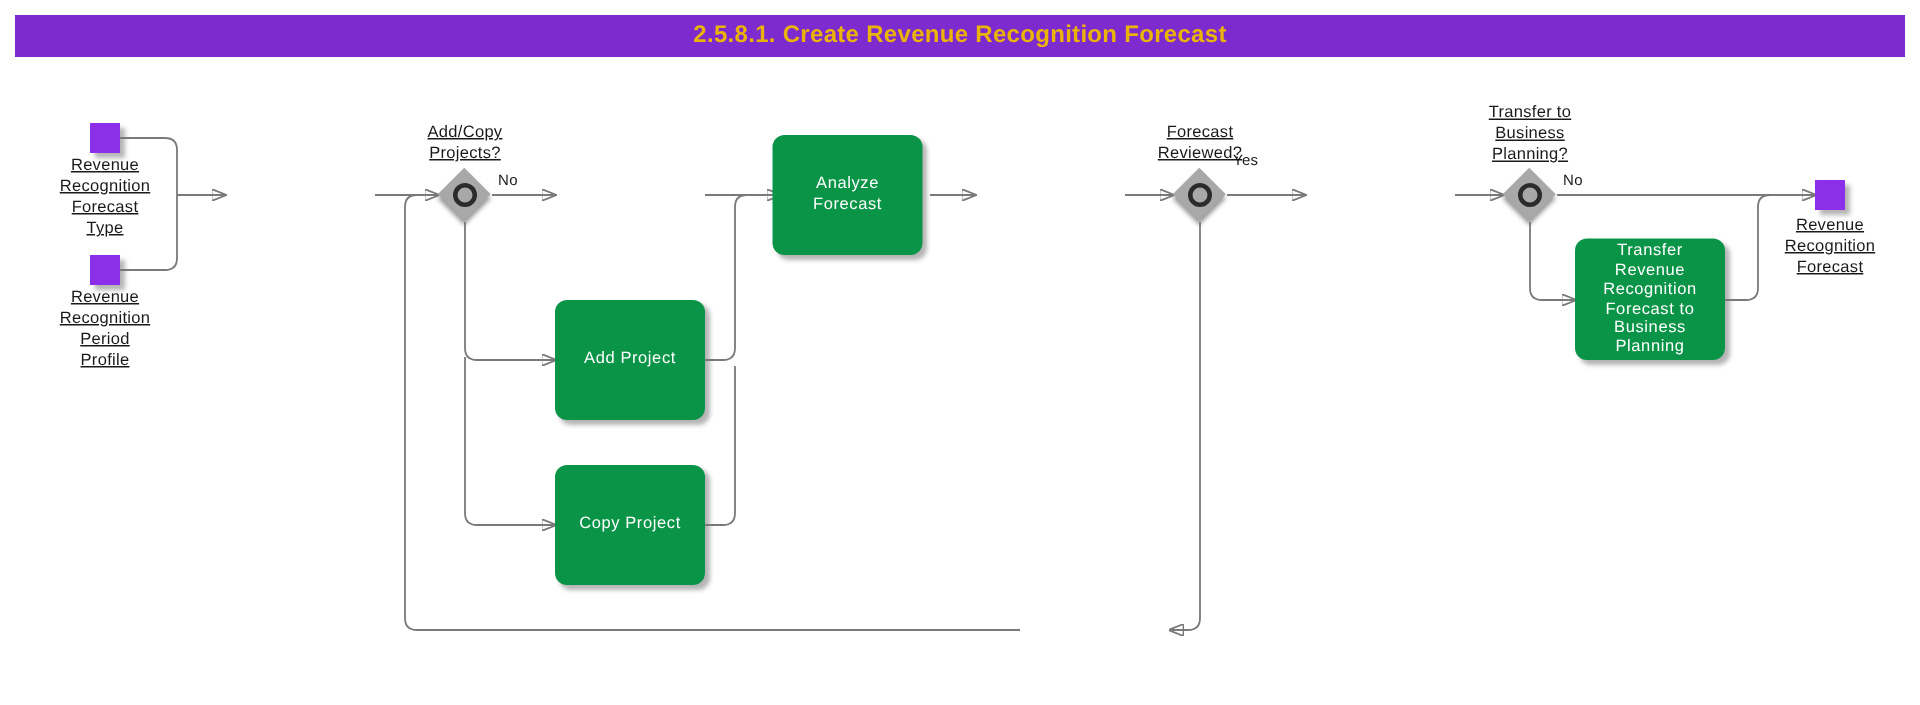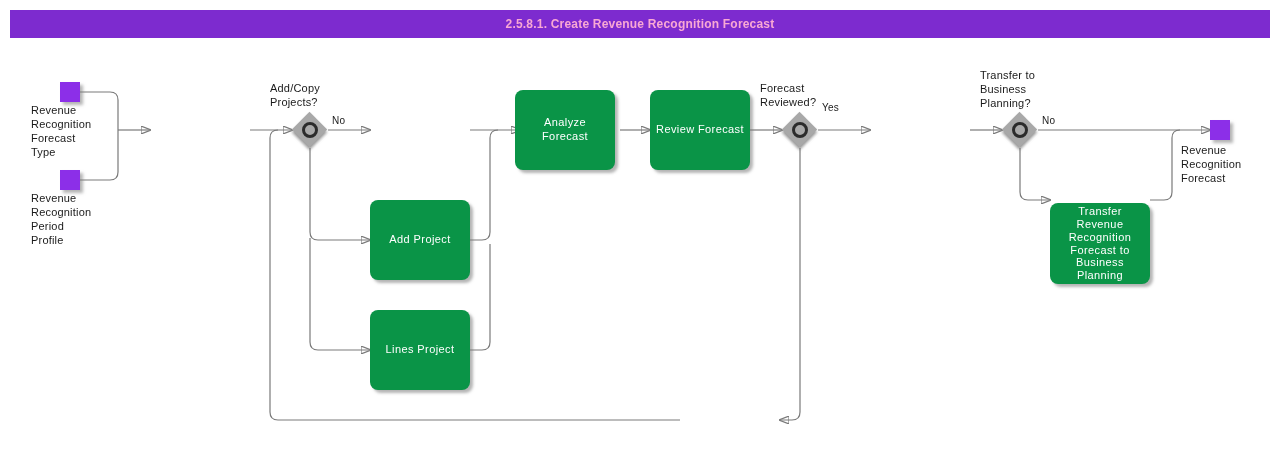--- a/index.html
+++ b/index.html
@@ -22,43 +22,44 @@
     overflow: hidden;
   }
   .wires { position: absolute; left: 0; top: 0; width: 1280px; height: 470px; }
   .wires path { fill: none; stroke: var(--line); stroke-width: 1.2; }
   .arrowhead { fill: var(--line); stroke: none; }
   .banner {
     position: absolute; left: 10px; top: 10px; width: 1260px; height: 28px;
     background: var(--banner);
     display: flex; align-items: center; justify-content: center;
   }
-  .banner span { color: #f9a8d4; font-size: 12px; font-weight: bold; letter-spacing: .2px; }
+  .banner span { color: #eab308; font-size: 16px; font-weight: bold; letter-spacing: .2px; }
   .node {
     position: absolute; width: 100px; height: 80px;
     background: var(--node); border-radius: 8px;
     box-shadow: 3px 3px 3px rgba(120,120,120,.55);
     display: flex; align-items: center; justify-content: center;
     text-align: center; cursor: pointer;
   }
   .node span {
     color: var(--node-text); font-size: 11px; line-height: 1.25;
     letter-spacing: .4px; white-space: pre-line; padding: 2px;
   }
-  .node.tall { height: 81px; margin-top: 44px; }
+  .node.tall { height: 81px; }
   .node.tall span { line-height: 1.18; }
   .dsq {
     position: absolute; width: 20px; height: 20px;
     background: var(--data-object);
     box-shadow: 3px 3px 3px rgba(120,120,120,.55);
   }
   .lbl {
     position: absolute; font-size: 11px; color: var(--label-text);
-    text-align: left; line-height: 1.27; letter-spacing: .2px;
+    text-align: center; line-height: 1.27; letter-spacing: .2px;
     white-space: pre-line;
+    text-decoration: underline;
   }
   .ans { position: absolute; font-size: 10px; color: var(--label-text); letter-spacing: .2px; }
   .gw { position: absolute; width: 36px; height: 36px; }
   .gw-d {
     position: absolute; left: 5px; top: 5px; width: 25px; height: 25px;
     background: var(--diamond); transform: rotate(45deg);
     box-shadow: 2px 2px 3px rgba(110,110,110,.7);
   }
   .gw-c {
     position: absolute; left: 10px; top: 10px; width: 16px; height: 16px;
@@ -110,28 +111,25 @@
   <div class="dsq" style="left:60px;top:170px"></div>
   <div class="lbl" style="left:31px;top:192px;width:78px">Revenue
 Recognition
 Period
 Profile</div>
 
   <div class="node" style="left:370px;top:200px">
     <span>Add Project</span>
   </div>
   <div class="node" style="left:370px;top:310px">
-    <span>Lines Project</span>
+    <span>Copy Project</span>
   </div>
   <div class="node" style="left:515px;top:90px">
     <span>Analyze
 Forecast</span>
-  </div>
-  <div class="node" style="left:650px;top:90px">
-    <span>Review Forecast</span>
   </div>
   <div class="node tall" style="left:1050px;top:159px">
     <span>Transfer
 Revenue
 Recognition
 Forecast to
 Business
 Planning</span>
   </div>
 

